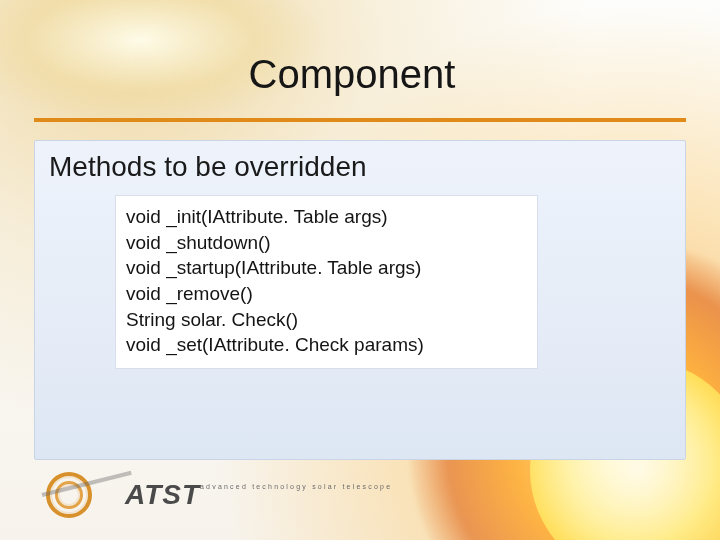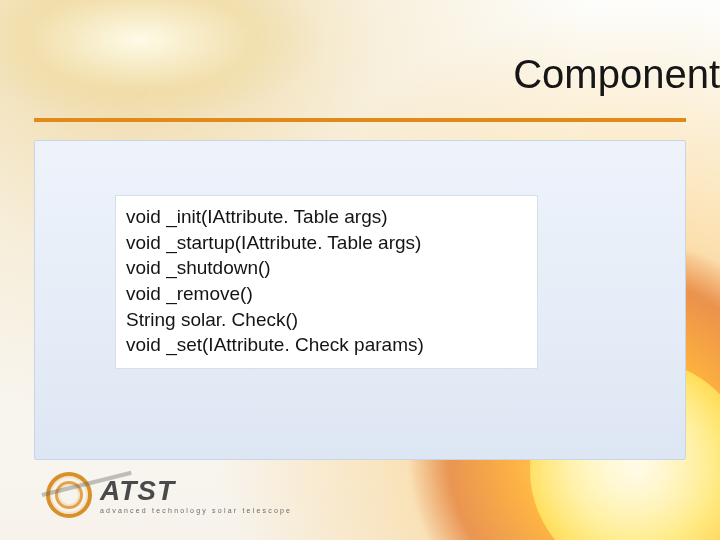--- a/index.html
+++ b/index.html
@@ -12,22 +12,22 @@
       radial-gradient(ellipse at 18% 6%, rgba(230,190,100,0.6), rgba(230,190,100,0.2) 30%, rgba(255,255,255,0) 55%),
       linear-gradient(#fdfdfb, #f7f3ec);
   }
   .halo-top {
     position: absolute; left: -40px; top: -40px; width: 360px; height: 160px;
     border-radius: 50%;
     background: radial-gradient(ellipse at center, rgba(255,255,240,0.9), rgba(240,220,160,0.5) 45%, rgba(240,220,160,0) 72%);
     filter: blur(2px);
   }
   .title-wrap {
-    position: absolute; left: 0; right: 0; top: 52px;
-    text-align: right;
+    position: absolute; left: 0; right: 16px; top: 52px;
+    text-align: center;
   }
   .title {
     font-size: 40px; color: #161616; font-weight: 400;
   }
   .title-rule {
     position: absolute; left: 34px; right: 34px; top: 118px; height: 0;
     border-top: 4px solid #e08a1a;
   }
   .content-box {
     position: absolute; left: 34px; right: 34px; top: 140px; height: 320px;
@@ -66,21 +66,21 @@
   }
   .logo-ring.inner {
     inset: 9px; border-width: 3px; border-color: #e3a348;
   }
   .logo-bar {
     position: absolute; left: -4px; right: -42px; top: 50%; height: 4px;
     background: #6a6a6a; transform: translateY(-50%) rotate(-14deg);
     transform-origin: left center; opacity: 0.4;
   }
   .logo-text {
-    display: flex; flex-direction: column; line-height: 1;
+    display: flex; flex-direction: row; line-height: 1; margin-left: 25px;
   }
   .logo-acronym {
     font-size: 28px; font-weight: 700; font-style: italic; color: #4a4a4a;
     letter-spacing: 1px;
   }
   .logo-tagline {
     font-size: 7px; letter-spacing: 2.2px; color: #6b6b6b;
     text-transform: lowercase; margin-top: 2px;
   }
   .sun-glow {
@@ -102,24 +102,25 @@
   <div class="sun-glow"></div>
   <div class="sun-core"></div>
   <div class="halo-top"></div>
 
   <div class="title-wrap">
     <div class="title">Component</div>
   </div>
   <div class="title-rule"></div>
 
   <div class="content-box">
+    <div class="subheading">Methods to be overridden</div>
     <div class="code-box">
       <div class="code-line">void _init(IAttribute. Table args)</div>
+      <div class="code-line">void _shutdown()</div>
       <div class="code-line">void _startup(IAttribute. Table args)</div>
-      <div class="code-line">void _shutdown()</div>
       <div class="code-line">void _remove()</div>
       <div class="code-line">String solar. Check()</div>
       <div class="code-line">void _set(IAttribute. Check params)</div>
     </div>
   </div>
 
   <div class="logo-wrap">
     <div class="logo-mark">
       <div class="logo-ring"></div>
       <div class="logo-ring inner"></div>

